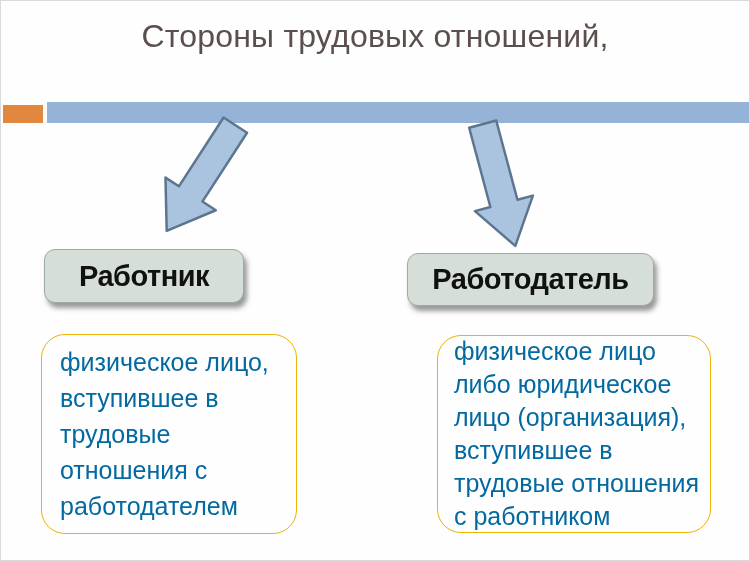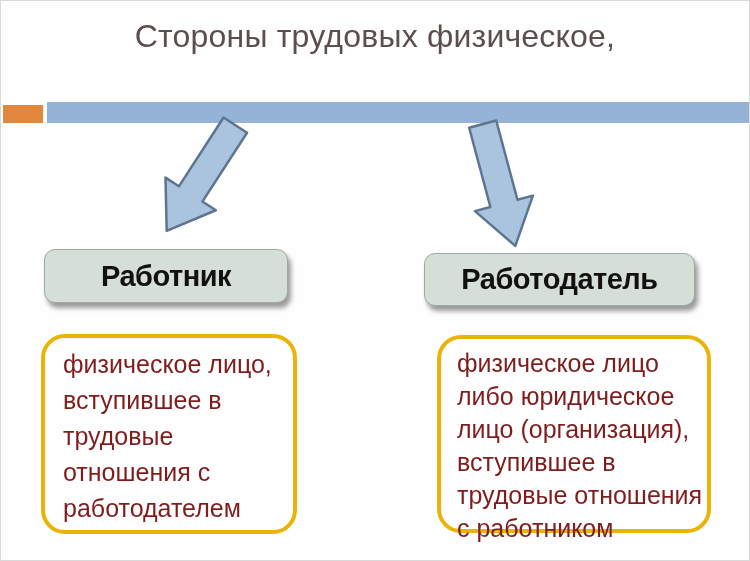--- a/index.html
+++ b/index.html
@@ -64,47 +64,48 @@
     border-radius: 11px;
     box-shadow: 3px 5px 5px rgba(70, 70, 70, 0.55);
     display: flex;
     align-items: center;
     justify-content: center;
     color: #111;
     font-size: 29px;
     font-weight: 700;
     letter-spacing: -0.5px;
   }
-  .label-left  { left: 43px;  top: 248px; width: 244px; height: 54px; }
-  .label-right { left: 423px; top: 252px; width: 271px; height: 53px; text-align: center; }
+  .label-left  { left: 43px;  top: 248px; width: 200px; height: 54px; }
+  .label-right { left: 406px; top: 252px; width: 247px; height: 53px; text-align: center; }
 
   
   .desc-box {
     position: absolute;
     box-sizing: border-box;
     background: #fefefe;
-    border: 4px solid #eab308;
+    border: 1px solid #eab308;
     border-radius: 24px;
-    color: #7f1d1d;
+    color: #0369a1;
     font-size: 25px;
     display: flex;
+    align-items: center;
   }
   .desc-left  { left: 40px;  top: 333px; width: 256px; height: 200px; padding: 8px 10px 8px 18px; }
   .desc-right { left: 436px; top: 334px; width: 274px; height: 198px; padding: 8px 0 8px 16px; }
   .desc-left  .desc-text { line-height: 36px; }
   .desc-right .desc-text { line-height: 33px; }
   .desc-text { white-space: pre-line; }
 </style>
 </head>
 <body>
 
 <div class="slide">
 
   <div class="title">
-    <div>Стороны трудовых физическое,</div>
+    <div>Стороны трудовых отношений,</div>
   </div>
 
   <div class="bar-orange"></div>
   <div class="bar-blue"></div>
 
   <svg class="arrow arrow-left" viewBox="0 0 120 130">
     <polygon points="46,2 74,2 74,84 90,84 60,128 30,84 46,84" fill="#aac4e0" stroke="#5d758f" stroke-width="2.5" stroke-linejoin="round"></polygon>
   </svg>
 
   <svg class="arrow arrow-right" viewBox="0 0 120 130">

